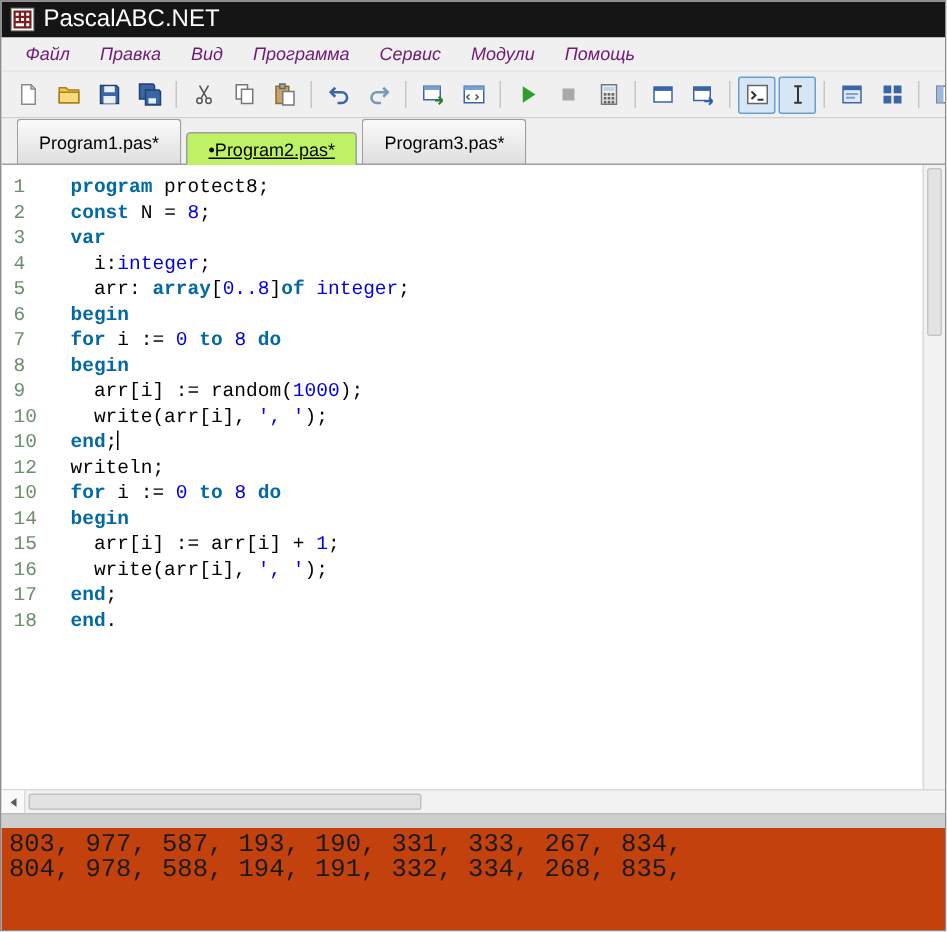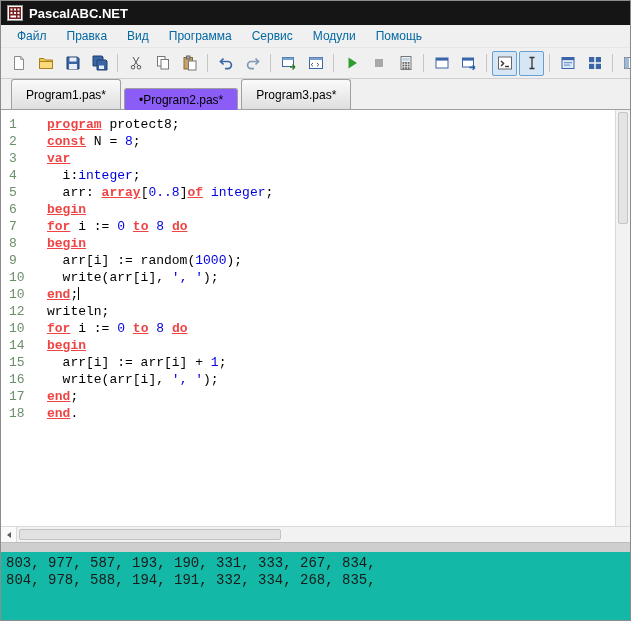--- a/index.html
+++ b/index.html
@@ -9,67 +9,67 @@
   }
   html,body{margin:0;padding:0;background:#fff;}
   .window{
     width:631px;height:621px;box-sizing:border-box;border:1px solid #8c8c8c;
     display:flex;flex-direction:column;overflow:hidden;
     font-family:"Liberation Sans",sans-serif;background:#f0f0f0;
   }
   
   .titlebar{flex:0 0 24px;background:#151515;display:flex;align-items:center;padding:0 6px;gap:6px;}
   .app-icon svg{width:16px;height:16px;display:block;}
-  .title-text{color:#fff;font-size:13px;font-weight:bold;}
+  .title-text{color:#fff;font-size:16px;font-weight:normal;}
   
   .menubar{flex:0 0 22px;display:flex;align-items:stretch;background:#f0f0f0;padding-left:6px;font-size:12px;}
-  .menu-item{display:flex;align-items:center;padding:0 10px;color:#0369a1;}
+  .menu-item{display:flex;align-items:center;padding:0 10px;color:#701a75;font-style:italic;}
   
   .toolbar{flex:0 0 30px;display:flex;align-items:center;padding:0 4px;background:#f0f0f0;
     border-top:1px solid #e6e6e6;border-bottom:1px solid #cfcfcf;}
   .tb-btn{width:23px;height:23px;display:flex;align-items:center;justify-content:center;
     border:1px solid transparent;border-radius:2px;margin:0 1px;flex:0 0 auto;}
   .tb-btn.active{background:#d6e6f5;border-color:#66a0d2;}
   .tb-btn svg{width:16px;height:16px;display:block;}
   .tb-ic{display:block;line-height:0;}
   .tb-sep{width:1px;height:18px;background:#c6c6c6;margin:0 4px;flex:0 0 auto;}
   
   .tabbar{flex:0 0 22px;display:flex;align-items:flex-end;padding-left:10px;background:#f0f0f0;position:relative;}
   .tabbar::after{content:"";position:absolute;left:0;right:0;bottom:0;height:1px;background:#9f9f9f;z-index:2;}
   .tab{height:31px;box-sizing:border-box;display:flex;align-items:center;padding:0 14px;font-size:12px;
     background:linear-gradient(#fafafa,#dedede);border:1px solid #9f9f9f;border-bottom:none;
     border-radius:3px 3px 0 0;margin-right:3px;position:relative;z-index:1;white-space:nowrap;}
-  .tab.active{background:#8b5cf6;z-index:3;height:22px;}
+  .tab.active{background:#bef264;z-index:3;height:22px;text-decoration:underline;}
   
   .editor{flex:1;display:flex;background:#fff;overflow:hidden;
     font-family:"Liberation Mono",monospace;font-size:13px;line-height:17px;}
   .gutter{flex:0 0 30px;padding:6px 0 0 8px;color:var(--lnum-color);}
   .code{flex:1;padding:6px 0 0 8px;white-space:pre;color:#000;overflow:hidden;}
-  .seg-kw{font-weight:bold;color:#ef4444;text-decoration:underline;}
+  .seg-kw{font-weight:bold;color:#0369a1;}
   .seg-num{color:var(--num-color);}
   .seg-str{color:var(--str-color);}
   .caret{display:inline-block;width:1px;height:13px;background:#000;vertical-align:-2px;}
   .vscroll{flex:0 0 14px;background:#f2f2f2;border-left:1px solid #dadada;position:relative;}
   .vthumb{position:absolute;top:2px;left:2px;right:2px;height:110px;background:#e4e4e4;
     border:1px solid #c5c5c5;border-radius:2px;}
   
   .hscroll{flex:0 0 15px;display:flex;background:#f2f2f2;border-top:1px solid #dadada;}
   .hs-arrow{width:15px;display:flex;align-items:center;justify-content:center;background:#fafafa;
     border-right:1px solid #dadada;}
   .hs-arrow::after{content:"";width:0;height:0;border-top:3.5px solid transparent;
     border-bottom:3.5px solid transparent;border-right:4.5px solid #5a5a5a;}
   .hs-track{flex:1;position:relative;}
   .hs-thumb{position:absolute;left:2px;top:2px;bottom:2px;width:260px;background:#e2e2e2;
     border:1px solid #c2c2c2;border-radius:2px;}
   
   .splitter{flex:0 0 9px;background:#cecece;border-top:1px solid #bdbdbd;}
   .output-header{flex:0 0 21px;box-sizing:border-box;background:linear-gradient(#efeee8,#dbd8cf);
     border-top:1px solid #a5a39c;border-bottom:1px solid #a5a39c;display:flex;align-items:center;
     padding-left:6px;font-size:12px;color:#111;}
-  .output-body{flex:0 0 62px;background:#14b8a6;font-family:"Liberation Mono",monospace;font-size:14px;
+  .output-body{flex:0 0 62px;background:#c2410c;font-family:"Liberation Mono",monospace;font-size:17px;
     line-height:17px;padding:3px 5px;white-space:pre;overflow:hidden;color:#1a1a1a;}
 </style>
 </head>
 <body>
 
 <div class="window">
 
   <div class="titlebar">
     <span class="app-icon">
         <svg viewBox="0 0 16 16">

